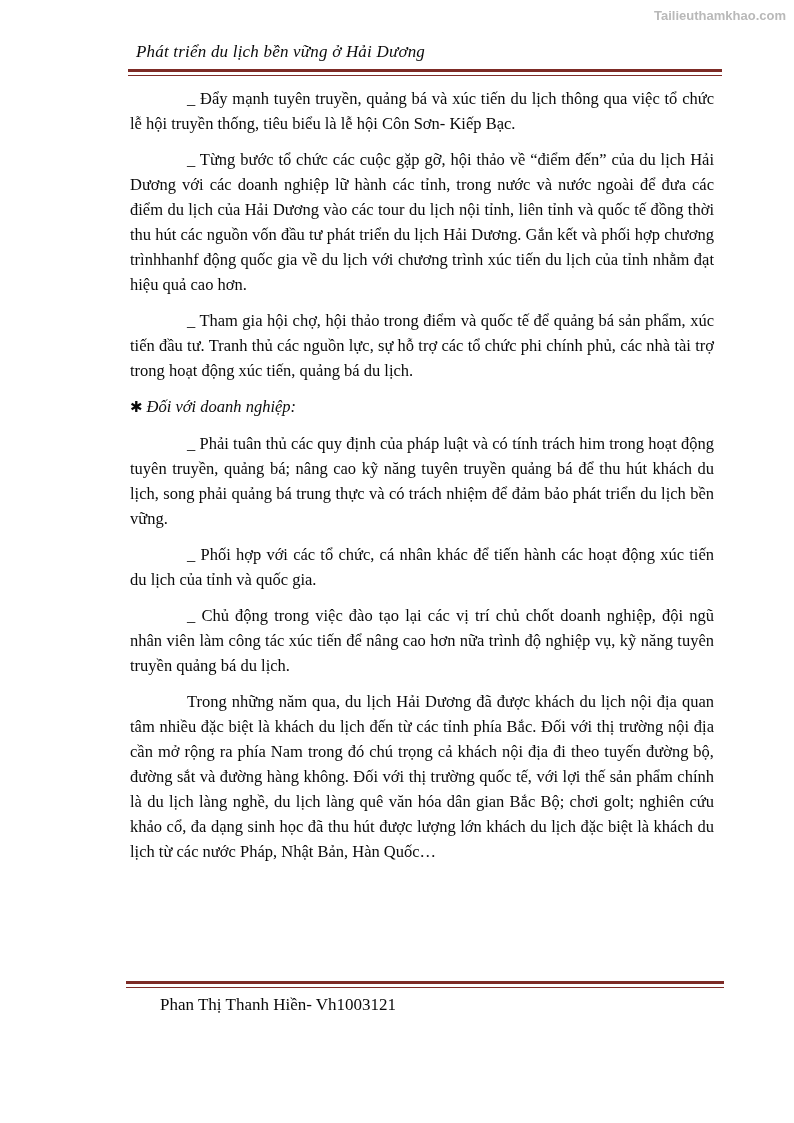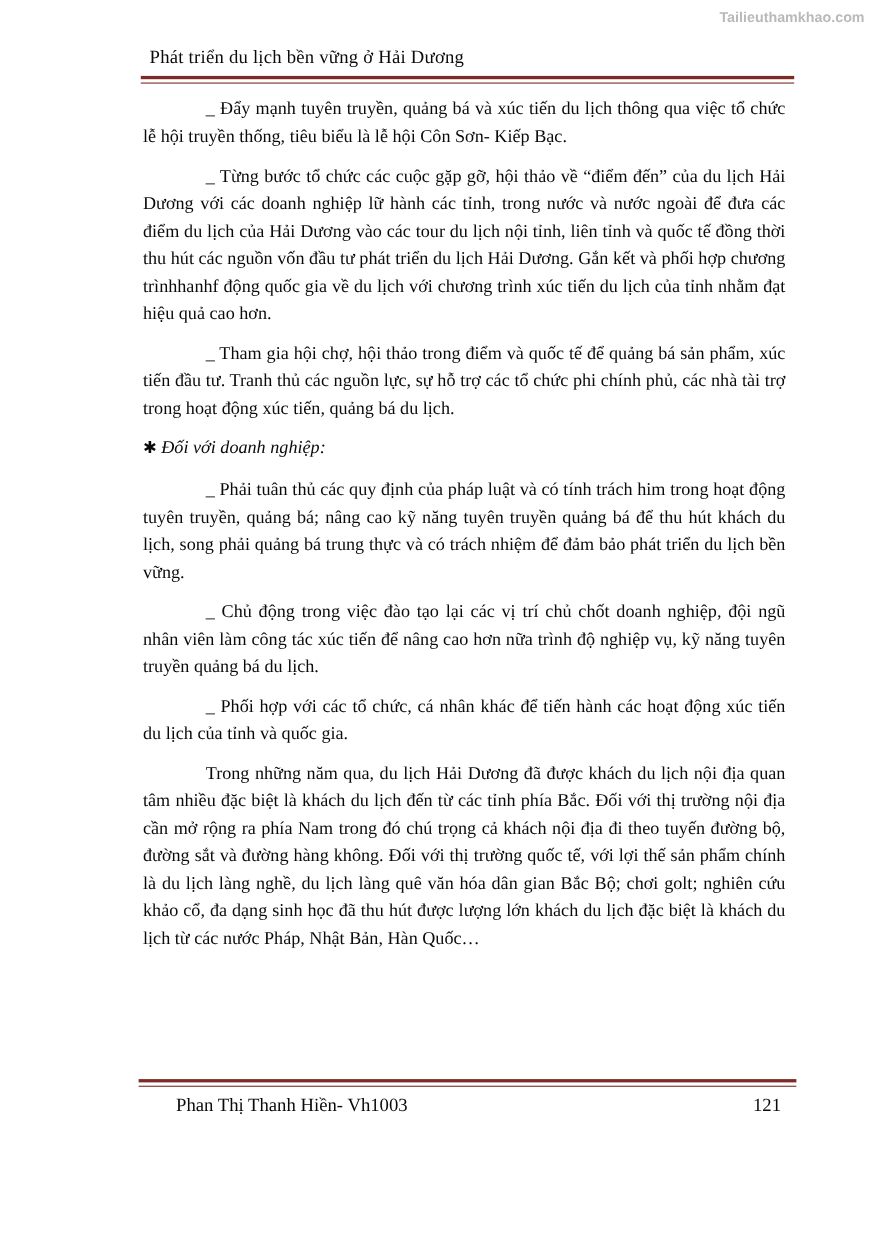--- a/index.html
+++ b/index.html
@@ -25,20 +25,21 @@
     position: absolute;
     top: 42px;
     left: 128px;
     right: 72px;
   }
   .header-title {
     font-size: 17px;
     padding-left: 8px;
     margin-bottom: 7px;
     letter-spacing: 0.2px;
+    font-style: italic;
   }
   .rule {
     width: 100%;
   }
   .rule-header {
     height: 7px;
     border-top: 3px solid var(--rule, #7d2b26);
     border-bottom: 1px solid var(--rule, #7d2b26);
   }
   .content {
@@ -74,21 +75,20 @@
     font-size: 17px;
   }
   .rule-footer {
     height: 7px;
     border-top: 3px solid var(--rule, #7d2b26);
     border-bottom: 1px solid var(--rule, #7d2b26);
     margin-bottom: 5px;
   }
   .footer-row {
     display: flex;
-    justify-content: space-between;
     padding: 2px 14px 0 34px;
   }
 </style>
 </head>
 <body>
 
 <div class="page">
 
   <div class="watermark">Tailieuthamkhao.com</div>
 
@@ -98,22 +98,22 @@
   </div>
 
   <div class="content">
     <p class="para">_ Đẩy mạnh tuyên truyền, quảng bá và xúc tiến du lịch thông qua việc tổ chức lễ hội truyền thống, tiêu biểu là lễ hội Côn Sơn- Kiếp Bạc.</p>
     <p class="para">_ Từng bước tổ chức các cuộc gặp gỡ, hội thảo về “điểm đến” của du lịch Hải Dương với các doanh nghiệp lữ hành các tỉnh, trong nước và nước ngoài để đưa các điểm du lịch của Hải Dương vào các tour du lịch nội tỉnh, liên tỉnh và quốc tế đồng thời thu hút các nguồn vốn đầu tư phát triển du lịch Hải Dương. Gắn kết và phối hợp chương trìnhhanhf động quốc gia về du lịch với chương trình xúc tiến du lịch của tỉnh nhằm đạt hiệu quả cao hơn.</p>
     <p class="para">_ Tham gia hội chợ, hội thảo trong điểm và quốc tế để quảng bá sản phẩm, xúc tiến đầu tư. Tranh thủ các nguồn lực, sự hỗ trợ các tổ chức phi chính phủ, các nhà tài trợ trong hoạt động xúc tiến, quảng bá du lịch.</p>
 
     <p class="heading"><span class="star">✱</span><span class="heading-text">Đối với doanh nghiệp:</span></p>
 
     <p class="para">_ Phải tuân thủ các quy định của pháp luật và có tính trách him trong hoạt động tuyên truyền, quảng bá; nâng cao kỹ năng tuyên truyền quảng bá để thu hút khách du lịch, song phải quảng bá trung thực và có trách nhiệm để đảm bảo phát triển du lịch bền vững.</p>
+    <p class="para">_ Phối hợp với các tổ chức, cá nhân khác để tiến hành các hoạt động xúc tiến du lịch của tỉnh và quốc gia.</p>
     <p class="para">_ Chủ động trong việc đào tạo lại các vị trí chủ chốt doanh nghiệp, đội ngũ nhân viên làm công tác xúc tiến để nâng cao hơn nữa trình độ nghiệp vụ, kỹ năng tuyên truyền quảng bá du lịch.</p>
-    <p class="para">_ Phối hợp với các tổ chức, cá nhân khác để tiến hành các hoạt động xúc tiến du lịch của tỉnh và quốc gia.</p>
     <p class="para">Trong những năm qua, du lịch Hải Dương đã được khách du lịch nội địa quan tâm nhiều đặc biệt là khách du lịch đến từ các tỉnh phía Bắc. Đối với thị trường nội địa cần mở rộng ra phía Nam trong đó chú trọng cả khách nội địa đi theo tuyến đường bộ, đường sắt và đường hàng không. Đối với thị trường quốc tế, với lợi thế sản phẩm chính là du lịch làng nghề, du lịch làng quê văn hóa dân gian Bắc Bộ; chơi golt; nghiên cứu khảo cổ, đa dạng sinh học đã thu hút được lượng lớn khách du lịch đặc biệt là khách du lịch từ các nước Pháp, Nhật Bản, Hàn Quốc…</p>
   </div>
 
   <div class="footer">
     <div class="rule rule-footer"></div>
     <div class="footer-row">
       <span>Phan Thị Thanh Hiền- Vh1003</span>
       <span>121</span>
     </div>
   </div>

